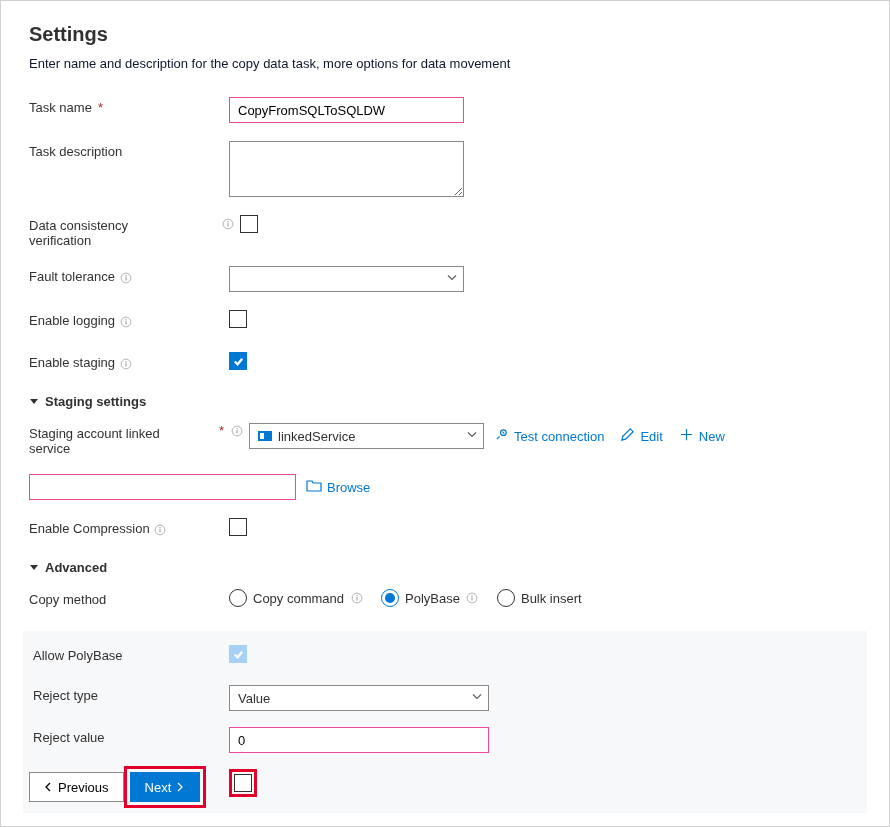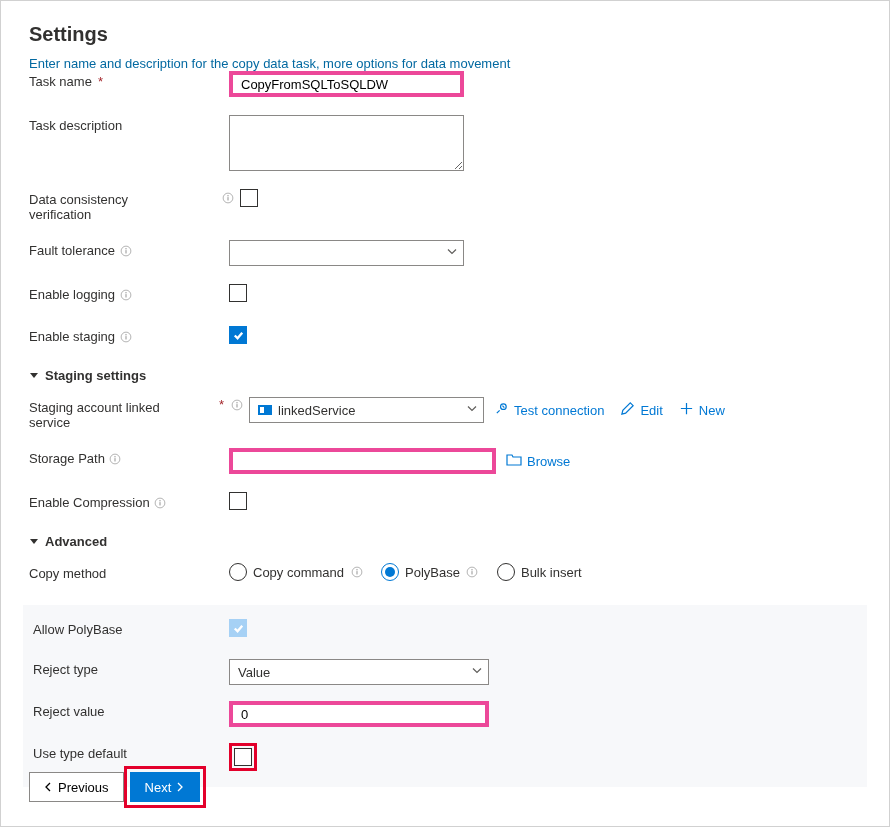--- a/index.html
+++ b/index.html
@@ -16,34 +16,35 @@
     border: 1px solid #d1d1d1;
     padding: 22px 28px 18px 28px;
     position: relative;
   }
   h1.title {
     font-size: 20px;
     font-weight: 600;
     margin: 0 0 10px 0;
   }
   .subtitle {
-    color: #0369a1;
-    font-size: 13px;
+    color: #0f172a;
+    font-size: 13px;
+    margin-bottom: 26px;
   }
   .form-row {
     display: flex;
     align-items: flex-start;
     margin-bottom: 18px;
     min-height: 24px;
   }
   .label-col {
     width: 200px;
     flex-shrink: 0;
     display: flex;
-    align-items: center;
+    align-items: flex-end;
     gap: 4px;
     padding-top: 3px;
   }
   .label-col.top { padding-top: 3px; }
   .control-col {
     flex: 1;
     display: flex;
     align-items: center;
     gap: 10px;
   }
@@ -51,21 +52,21 @@
   .info-icon {
     display: inline-flex;
     align-items: center;
     justify-content: center;
     width: 13px; height: 13px;
     color: #999;
   }
   .info-icon svg { width: 12px; height: 12px; }
   input[type="text"].text-input, .text-input {
     height: 26px;
-    border: 4px solid #ec4899;
+    border: 1px solid #ec4899;
     padding: 0 8px;
     font-size: 13px;
     font-family: inherit;
     background: #fff;
     width: 235px;
   }
   textarea.text-area {
     width: 235px;
     height: 56px;
     border: 1px solid #8a8886;
@@ -368,30 +369,20 @@
                 <path d="M8 2 V14 M2 8 H14"></path>
               </svg>
           </span>
           <span>New</span>
         </div>
       </div>
     </div>
   </div>
 
   <div class="form-row">
-    <div class="label-col">
-      <span>Storage Path</span>
-      <span class="info-icon">
-        <svg viewBox="0 0 16 16">
-            <circle cx="8" cy="8" r="6.5" fill="none" stroke="currentColor"></circle>
-            <circle cx="8" cy="5" r="0.9" fill="currentColor"></circle>
-            <rect x="7.3" y="6.8" width="1.4" height="4.5" fill="currentColor"></rect>
-          </svg>
-      </span>
-    </div>
     <div class="control-col">
       <input type="text" class="text-input" style="width: 267px;" value="">
       <div class="link-action">
         <span class="folder-icon">
           <svg viewBox="0 0 16 14" fill="none" stroke="#0078d4" stroke-width="1.2">
               <path d="M1 3 L1 12 L15 12 L15 4 L7 4 L6 2 L1 2 Z"></path>
             </svg>
         </span>
         <span>Browse</span>
       </div>

